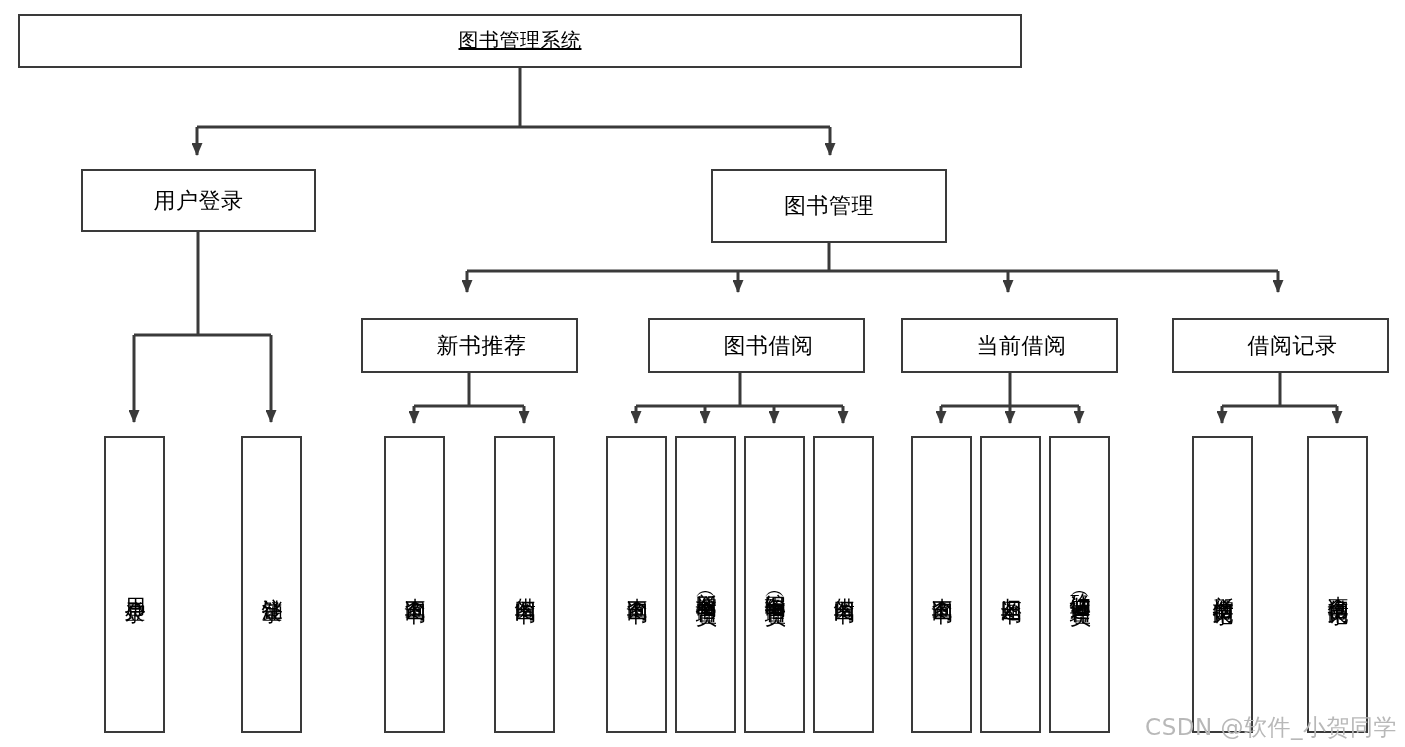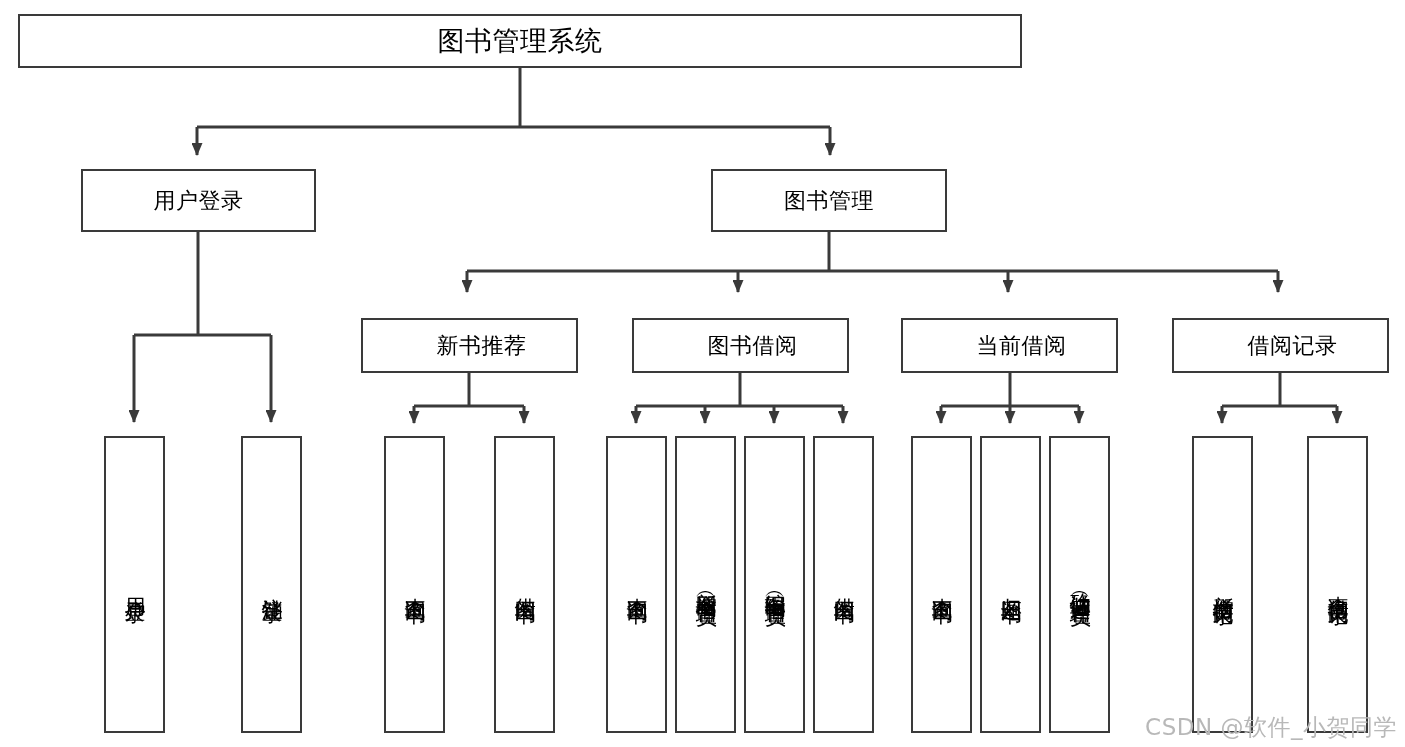--- a/index.html
+++ b/index.html
@@ -45,21 +45,21 @@
     text-align: center;
   }
   .node.vertical .label {
     writing-mode: vertical-rl;
     text-orientation: upright;
     font-size: 21px;
     line-height: 1.3;
     letter-spacing: 2px;
     white-space: normal;
   }
-  .node.root .label { font-size: 27px; }
+  .node.root .label { font-size: 20px; text-decoration: underline; }
   .node.level2 .label { font-size: 22px; }
   .node.level3 .label { font-size: 22px; margin-left: 24px; }
 
   #watermark {
     position: absolute;
     right: 8px;
     bottom: 4px;
     font-size: 23px;
     color: #b8b8b8;
     font-family: "DejaVu Sans", "Liberation Sans", sans-serif;
@@ -127,29 +127,29 @@
   </svg>
 
   <div class="node root" style="left:18px; top:14px; width:1004px; height:54px;">
     <span class="label">图书管理系统</span>
   </div>
 
   <div class="node level2" style="left:81px; top:169px; width:235px; height:63px;">
     <span class="label">用户登录</span>
   </div>
 
-  <div class="node level2" style="left:711px; top:169px; width:236px; height:63px;">
+  <div class="node level2" style="left:711px; top:169px; width:236px; height:74px;">
     <span class="label">图书管理</span>
   </div>
 
   <div class="node level3" style="left:361px; top:318px; width:217px; height:55px;">
     <span class="label">新书推荐</span>
   </div>
 
-  <div class="node level3" style="left:632px; top:318px; width:217px; height:55px;">
+  <div class="node level3" style="left:648px; top:318px; width:217px; height:55px;">
     <span class="label">图书借阅</span>
   </div>
 
   <div class="node level3" style="left:1172px; top:318px; width:217px; height:55px;">
     <span class="label">借阅记录</span>
   </div>
 
   <div class="node level3" style="left:901px; top:318px; width:217px; height:55px;">
     <span class="label">当前借阅</span>
   </div>

